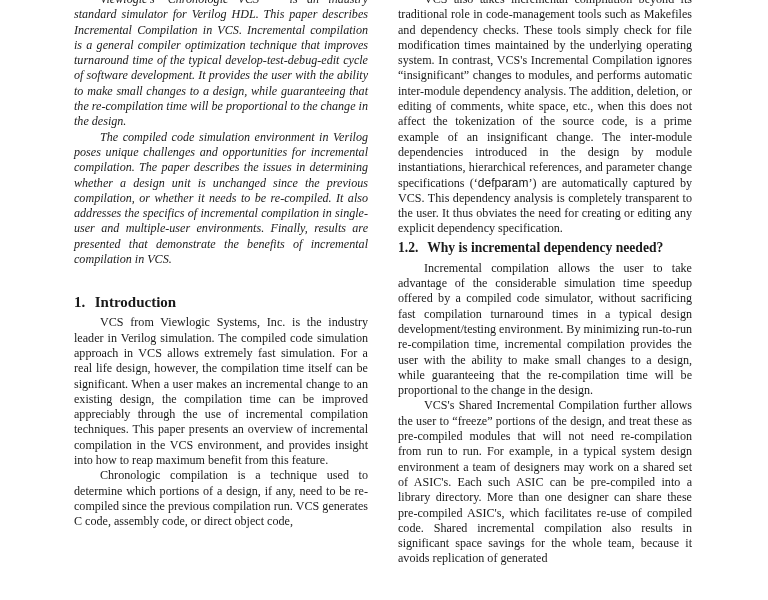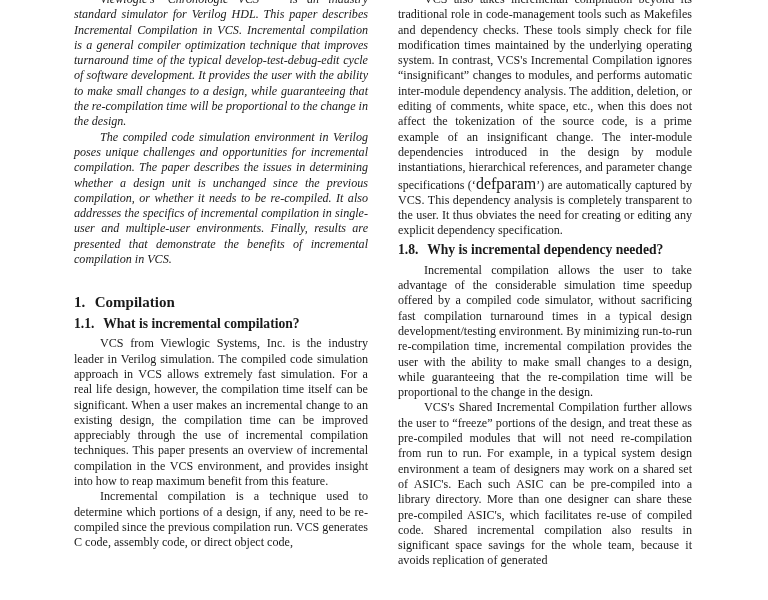--- a/index.html
+++ b/index.html
@@ -22,35 +22,34 @@
   .abstract p { font-style: italic; }
   .abstract { margin-bottom: 24px; }
   h1 {
     font-size: 15px; font-weight: bold; margin: 26px 0 4px 0; line-height: 18px;
   }
   h1 .num { display: inline-block; width: 17px; }
   h2 {
     font-size: 13.6px; font-weight: bold; margin: 2px 0 4px 0; line-height: 17px;
   }
   h2 .num { display: inline-block; width: 26px; }
-  .mono { font-family: Liberation Serif, serif; font-size: 16px; }
+  .mono { font-family: Liberation Sans, sans-serif; font-size: 12px; }
   .right h2 { margin-top: 2px; margin-bottom: 5px; }
 </style>
 </head>
 <body>
 
 <div class="col left">
   <div class="abstract">
     <p>Viewlogic's² Chronologic VCS ™ is an industry standard simulator for Verilog HDL. This paper describes Incremental Compilation in VCS. Incremental compilation is a general compiler optimization technique that improves turnaround time of the typical develop-test-debug-edit cycle of software development. It provides the user with the ability to make small changes to a design, while guaranteeing that the re-compilation time will be proportional to the change in the design.</p>
     <p>The compiled code simulation environment in Verilog poses unique challenges and opportunities for incremental compilation. The paper describes the issues in determining whether a design unit is unchanged since the previous compilation, or whether it needs to be re-compiled. It also addresses the specifics of incremental compilation in single-user and multiple-user environments. Finally, results are presented that demonstrate the benefits of incremental compilation in VCS.</p>
   </div>
-  <h1><span class="num">1.</span> <span>Compilation</span></h1>
-  <h2><span class="num">1.1.</span> <span>What is incremental compilation?</span></h2>
+  <h1><span class="num">1.</span> <span>Introduction</span></h1>
   <p>VCS from Viewlogic Systems, Inc. is the industry leader in Verilog simulation. The compiled code simulation approach in VCS allows extremely fast simulation. For a real life design, however, the compilation time itself can be significant. When a user makes an incremental change to an existing design, the compilation time can be improved appreciably through the use of incremental compilation techniques. This paper presents an overview of incremental compilation in the VCS environment, and provides insight into how to reap maximum benefit from this feature.</p>
-  <p>Incremental compilation is a technique used to determine which portions of a design, if any, need to be re-compiled since the previous compilation run. VCS generates C code, assembly code, or direct object code,</p>
+  <p>Chronologic compilation is a technique used to determine which portions of a design, if any, need to be re-compiled since the previous compilation run. VCS generates C code, assembly code, or direct object code,</p>
 </div>
 
 <div class="col right">
   <p><span>VCS also takes incremental compilation beyond its traditional role in code-management tools such as Makefiles and dependency checks. These tools simply check for file modification times maintained by the underlying operating system. In contrast, VCS's Incremental Compilation ignores “insignificant” changes to modules, and performs automatic inter-module dependency analysis. The addition, deletion, or editing of comments, white space, etc., when this does not affect the tokenization of the source code, is a prime example of an insignificant change. The inter-module dependencies introduced in the design by module instantiations, hierarchical references, and parameter change specifications (‘</span><span class="mono">defparam</span><span>’) are automatically captured by VCS. This dependency analysis is completely transparent to the user. It thus obviates the need for creating or editing any explicit dependency specification.</span></p>
-  <h2><span class="num">1.8.</span> <span>Why is incremental dependency needed?</span></h2>
+  <h2><span class="num">1.2.</span> <span>Why is incremental dependency needed?</span></h2>
   <p>Incremental compilation allows the user to take advantage of the considerable simulation time speedup offered by a compiled code simulator, without sacrificing fast compilation turnaround times in a typical design development/testing environment. By minimizing run-to-run re-compilation time, incremental compilation provides the user with the ability to make small changes to a design, while guaranteeing that the re-compilation time will be proportional to the change in the design.</p>
   <p>VCS's Shared Incremental Compilation further allows the user to “freeze” portions of the design, and treat these as pre-compiled modules that will not need re-compilation from run to run. For example, in a typical system design environment a team of designers may work on a shared set of ASIC's. Each such ASIC can be pre-compiled into a library directory. More than one designer can share these pre-compiled ASIC's, which facilitates re-use of compiled code. Shared incremental compilation also results in significant space savings for the whole team, because it avoids replication of generated</p>
 </div>
 
 </body></html>

